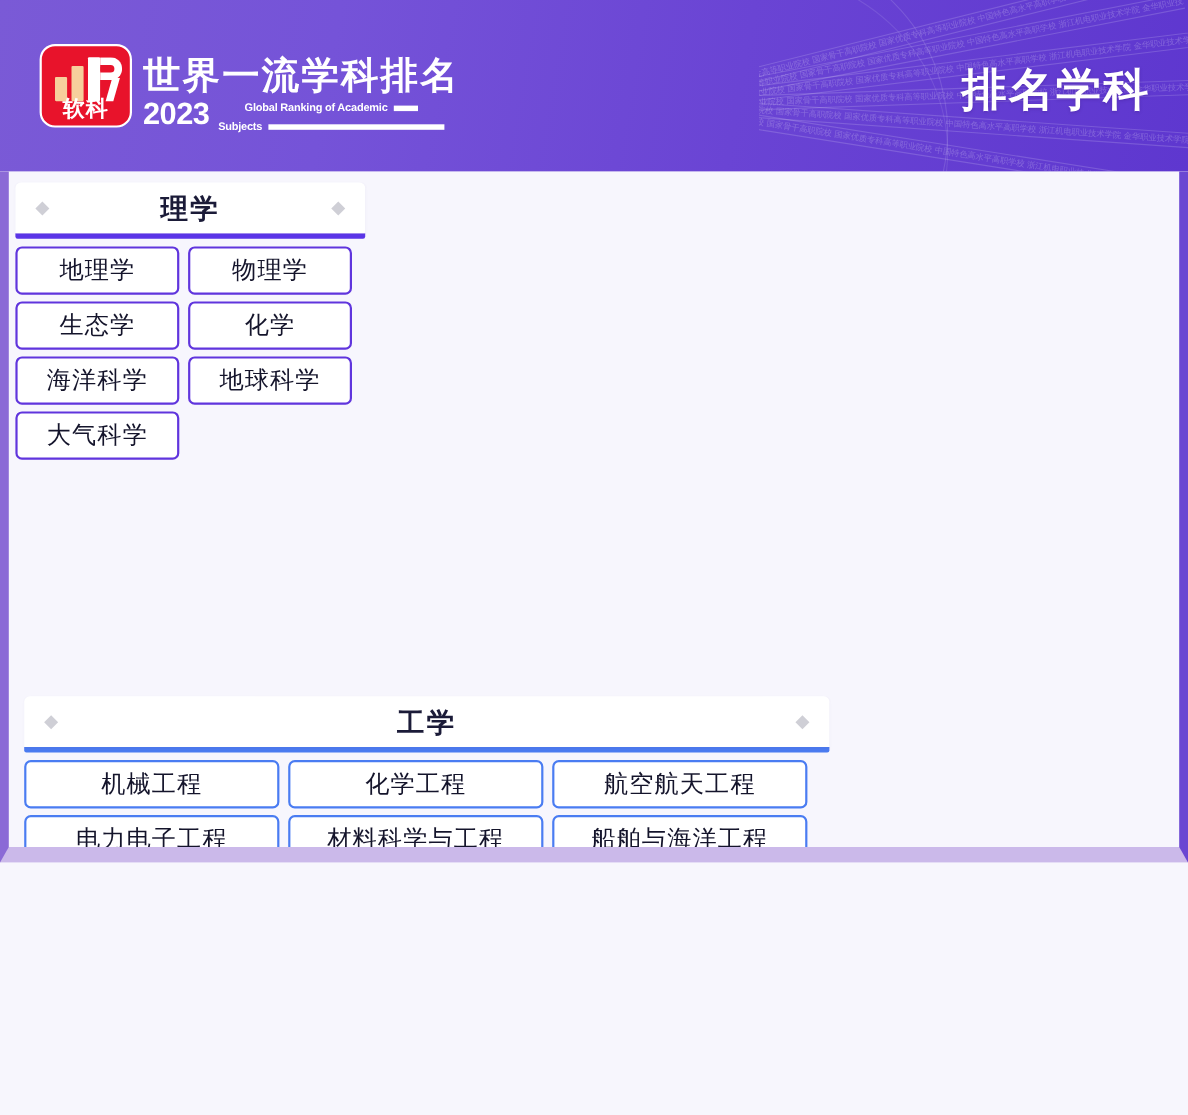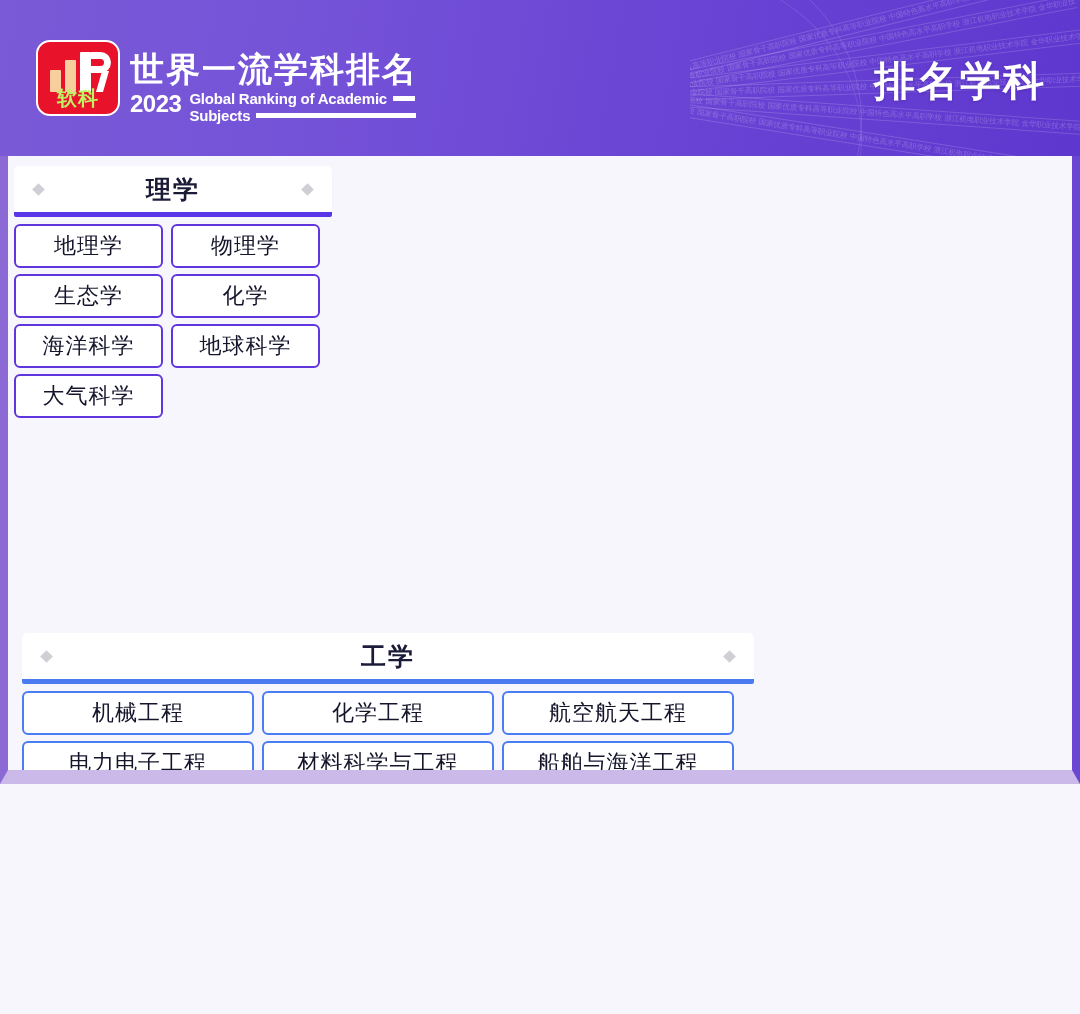--- a/index.html
+++ b/index.html
@@ -118,21 +118,21 @@
     left: 8px; top: 19px;
     width: 7px; height: 21px;
     background: #ffffff;
     transform: skewX(-16deg);
   }
   #logo-cn {
     position: absolute;
     left: 0; right: 0;
     bottom: 6px;
     text-align: center;
-    color: #bef264;
+    color: #ffffff;
     font-size: 20px;
     font-weight: bold;
     letter-spacing: 1px;
     line-height: 20px;
     font-family: "DejaVu Sans", "Liberation Sans", sans-serif;
   }
 
   #logo-text {
     position: absolute;
     left: 130px;
@@ -146,38 +146,39 @@
     letter-spacing: 2px;
     line-height: 38px;
     font-family: "DejaVu Sans", "Liberation Sans", sans-serif;
   }
   #logo-sub {
     display: flex;
     align-items: flex-start;
     margin-top: 2px;
   }
   #logo-year {
-    font-size: 24px;
+    font-size: 28px;
     font-weight: bold;
     line-height: 27px;
     letter-spacing: -0.5px;
     font-family: "Liberation Sans", sans-serif;
   }
   #logo-en-wrap {
     margin-left: 8px;
     padding-top: 1px;
   }
   .logo-en-line {
     display: flex;
     align-items: center;
-    font-size: 15px;
+    font-size: 10px;
     font-weight: bold;
     line-height: 15px;
     letter-spacing: -0.2px;
     font-family: "Liberation Sans", sans-serif;
+    justify-content: center;
   }
   .logo-en-line + .logo-en-line { margin-top: 2px; }
   .en-rule-short {
     display: inline-block;
     width: 22px;
     height: 5px;
     background: #ffffff;
     margin-left: 6px;
   }
   .en-rule-long {

